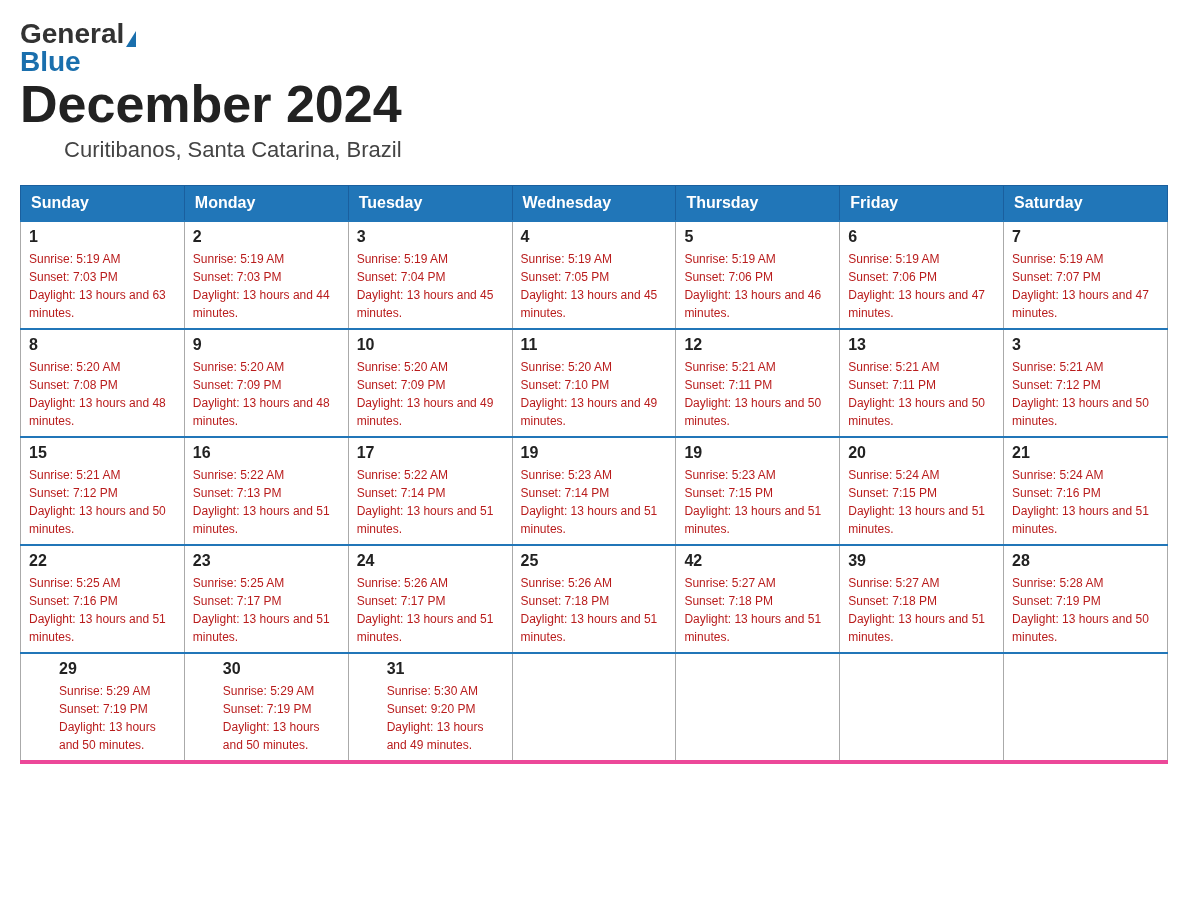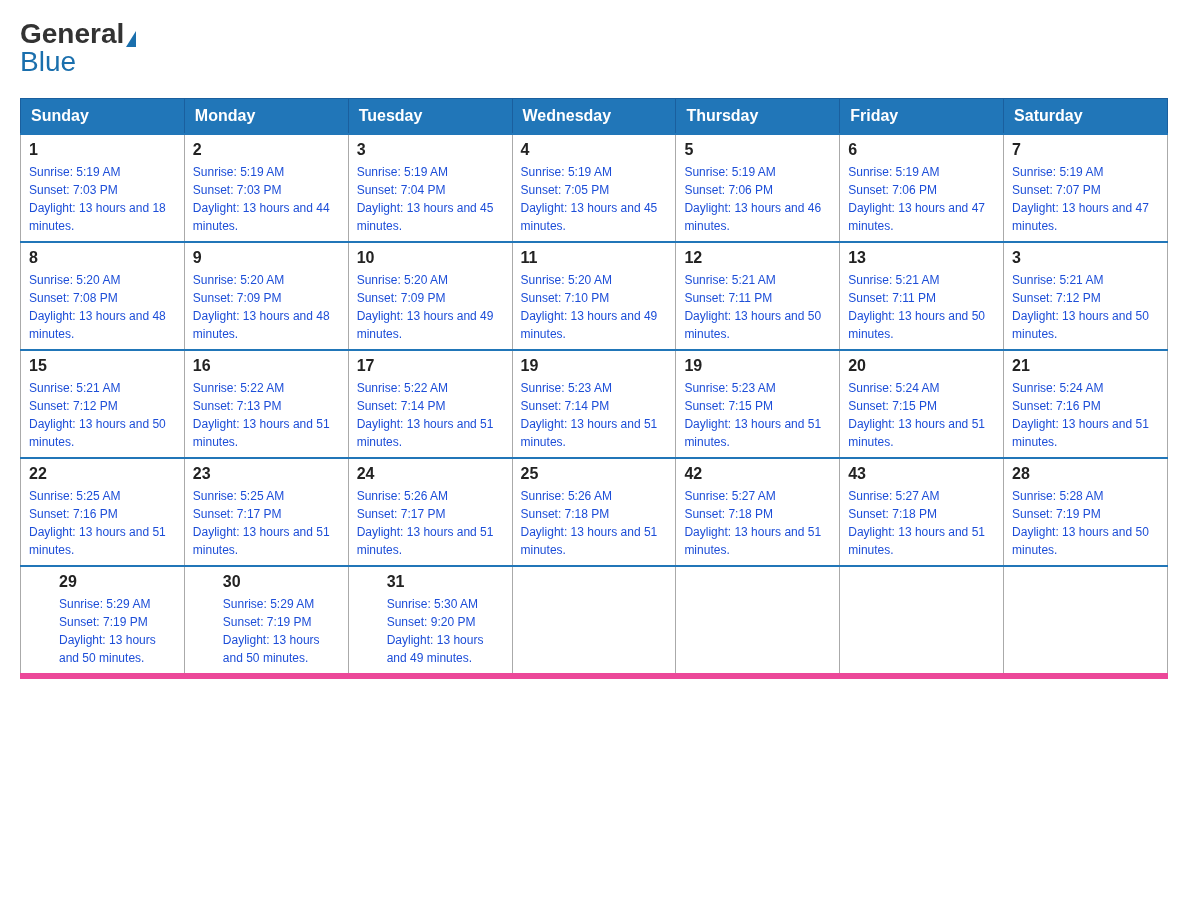--- a/index.html
+++ b/index.html
@@ -23,21 +23,21 @@
       align-items: flex-start;
     }
     .logo-general {
       font-size: 28px;
       font-weight: bold;
       color: #333;
       line-height: 1;
     }
     .logo-blue {
       font-size: 28px;
-      font-weight: normal;
+      font-weight: bold;
       color: #1a6fad;
       line-height: 1;
     }
     .logo-triangle {
       display: inline-block;
       width: 0;
       height: 0;
       border-left: 10px solid transparent;
       border-bottom: 16px solid #1a6fad;
       margin-left: 2px;
@@ -80,47 +80,51 @@
     }
     .day-number {
       font-size: 16px;
       font-weight: bold;
       color: #222;
       display: block;
       margin-bottom: 4px;
     }
     .day-info {
       font-size: 12px;
-      color: #1d4ed8;
+      color: #b91c1c;
       line-height: 1.5;
     }
     .empty-cell {
       background: #fff;
     }
     tr:last-child td {
-      border-bottom: 6px solid #ec4899;
+      border-bottom: 4px solid #ec4899;
       padding-left: 38px;
     }
     thead tr th {
       border-top: 2px solid #2176b8;
       border-bottom: 2px solid #2176b8;
     }
     .week-row td {
       border-top: 2px solid #2176b8;
     }
   </style>
 </head>
 <body>
 
 <div class="header">
   <div class="logo">
     <div>
       <span class="logo-general">General</span><span class="logo-triangle"></span>
     </div>
     <span class="logo-blue">Blue</span>
+  </div>
+  <div class="title-section">
+    <div class="month-title">December 2024</div>
+    <div class="location-title">Curitibanos, Santa Catarina, Brazil</div>
   </div>
 </div>
 
 <table class="calendar">
   <thead>
     <tr>
     <th>Sunday</th>
         <th>Monday</th>
         <th>Tuesday</th>
         <th>Wednesday</th>
@@ -129,21 +133,21 @@
         <th>Saturday</th>
       </tr>
   </thead>
   <tbody id="calendar-body">
   <tr class="week-row">
         <td>
         <span class="day-number">1</span>
         <div class="day-info">
           <span>Sunrise: 5:19 AM</span><br>
           <span>Sunset: 7:03 PM</span><br>
-          <span>Daylight: 13 hours and 18 minutes.</span>
+          <span>Daylight: 13 hours and 63 minutes.</span>
         </div>
       </td>
         <td>
         <span class="day-number">2</span>
         <div class="day-info">
           <span>Sunrise: 5:19 AM</span><br>
           <span>Sunset: 7:03 PM</span><br>
           <span>Daylight: 13 hours and 44 minutes.</span>
         </div>
       </td>
@@ -339,21 +343,21 @@
       </td>
         <td>
         <span class="day-number">42</span>
         <div class="day-info">
           <span>Sunrise: 5:27 AM</span><br>
           <span>Sunset: 7:18 PM</span><br>
           <span>Daylight: 13 hours and 51 minutes.</span>
         </div>
       </td>
         <td>
-        <span class="day-number">43</span>
+        <span class="day-number">39</span>
         <div class="day-info">
           <span>Sunrise: 5:27 AM</span><br>
           <span>Sunset: 7:18 PM</span><br>
           <span>Daylight: 13 hours and 51 minutes.</span>
         </div>
       </td>
         <td>
         <span class="day-number">28</span>
         <div class="day-info">
           <span>Sunrise: 5:28 AM</span><br>

